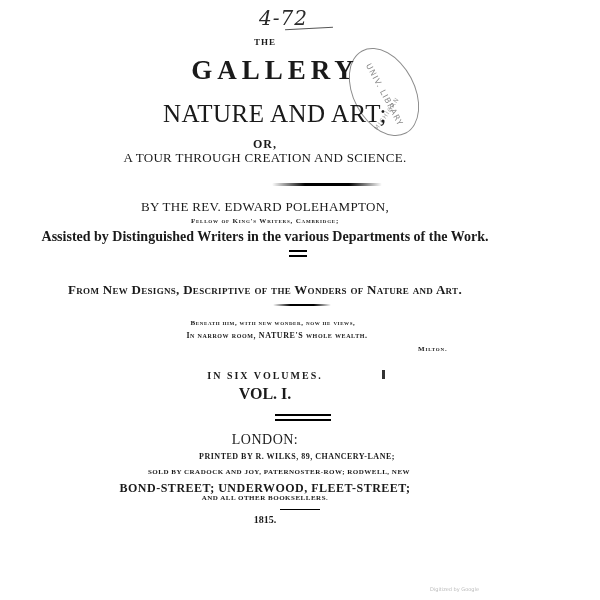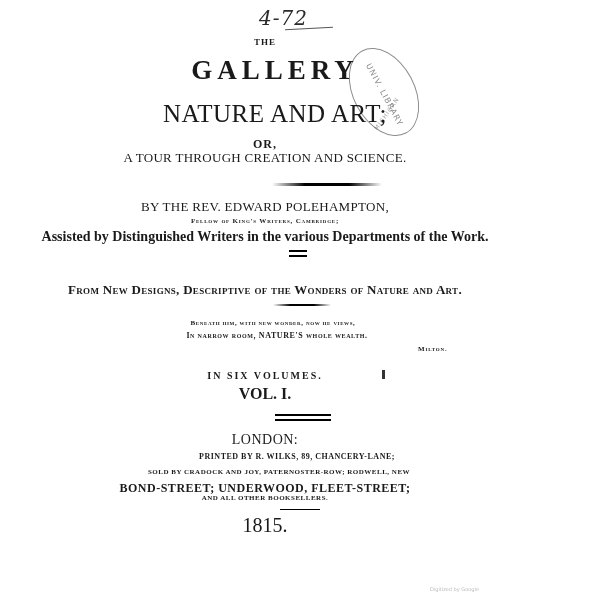--- a/index.html
+++ b/index.html
@@ -30,21 +30,21 @@
   .t-quote1 { top:319px; font-size:7px; font-weight:bold; letter-spacing:0.6px; font-variant:small-caps; padding-left:8px; }
   .t-quote2 { top:331px; font-size:8px; font-weight:bold; font-variant:small-caps; letter-spacing:0.6px; padding-left:12px; }
   .t-milton { position:absolute; top:345px; left:355px; font-size:7px; font-weight:bold; font-variant:small-caps; letter-spacing:0.8px;padding-left:36px; }
   .t-volumes { top:370px; font-size:10px; font-weight:bold; letter-spacing:2px; }
   .t-vol { top:385px; font-size:16px; font-weight:bold; }
   .t-london { top:432px; font-size:14px; letter-spacing:0.5px; }
   .t-printed { top:452px; font-size:8px; font-weight:bold; letter-spacing:0.5px;padding-left:32px; }
   .t-sold { top:468px; font-size:7px; font-weight:bold; letter-spacing:0.5px; padding-left:14px; }
   .t-bond { top:481px; font-size:12px; font-weight:bold; letter-spacing:0.5px; }
   .t-booksellers { top:494px; font-size:7px; font-weight:bold; letter-spacing:0.5px; }
-  .t-year { top:514px; font-size:20px; font-weight:normal; }
+  .t-year { top:514px; font-size:10px; font-weight:bold; }
   .stamp {
     position:absolute; left:326px; top:45px; width:60px; height:92px;
     border:1.5px solid #666; border-radius:50%; transform:rotate(-28deg);
     opacity:0.75;
   }
   .stamp-text {
     position:absolute; left:345px; top:62px; font-size:8px; color:#555;
     font-family:"DejaVu Sans", sans-serif; letter-spacing:1px; transform:rotate(62deg);
     transform-origin:left top; opacity:0.7;
   }

